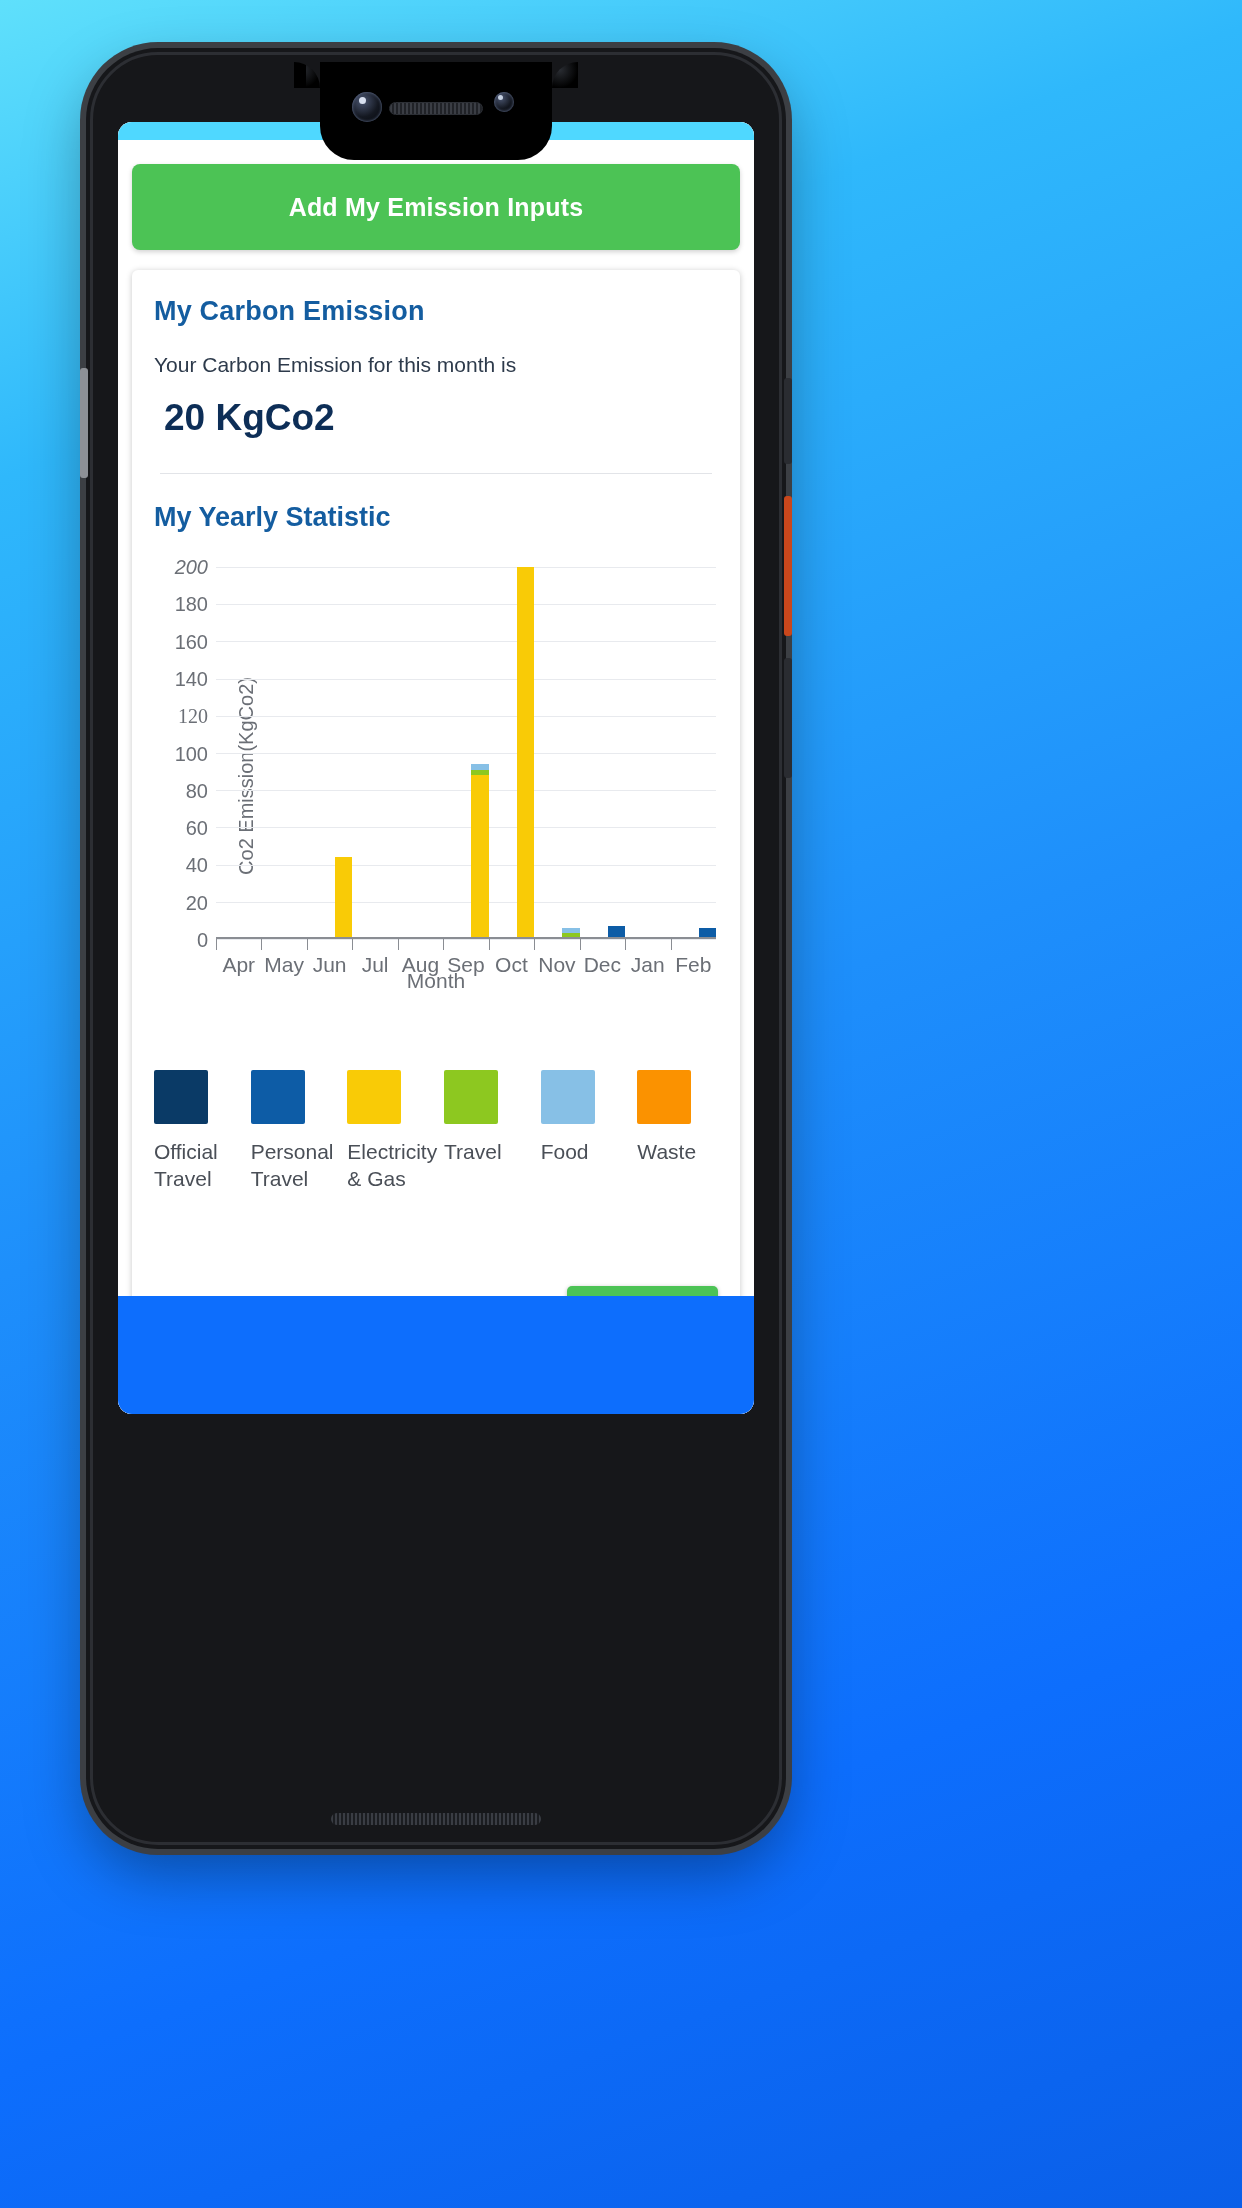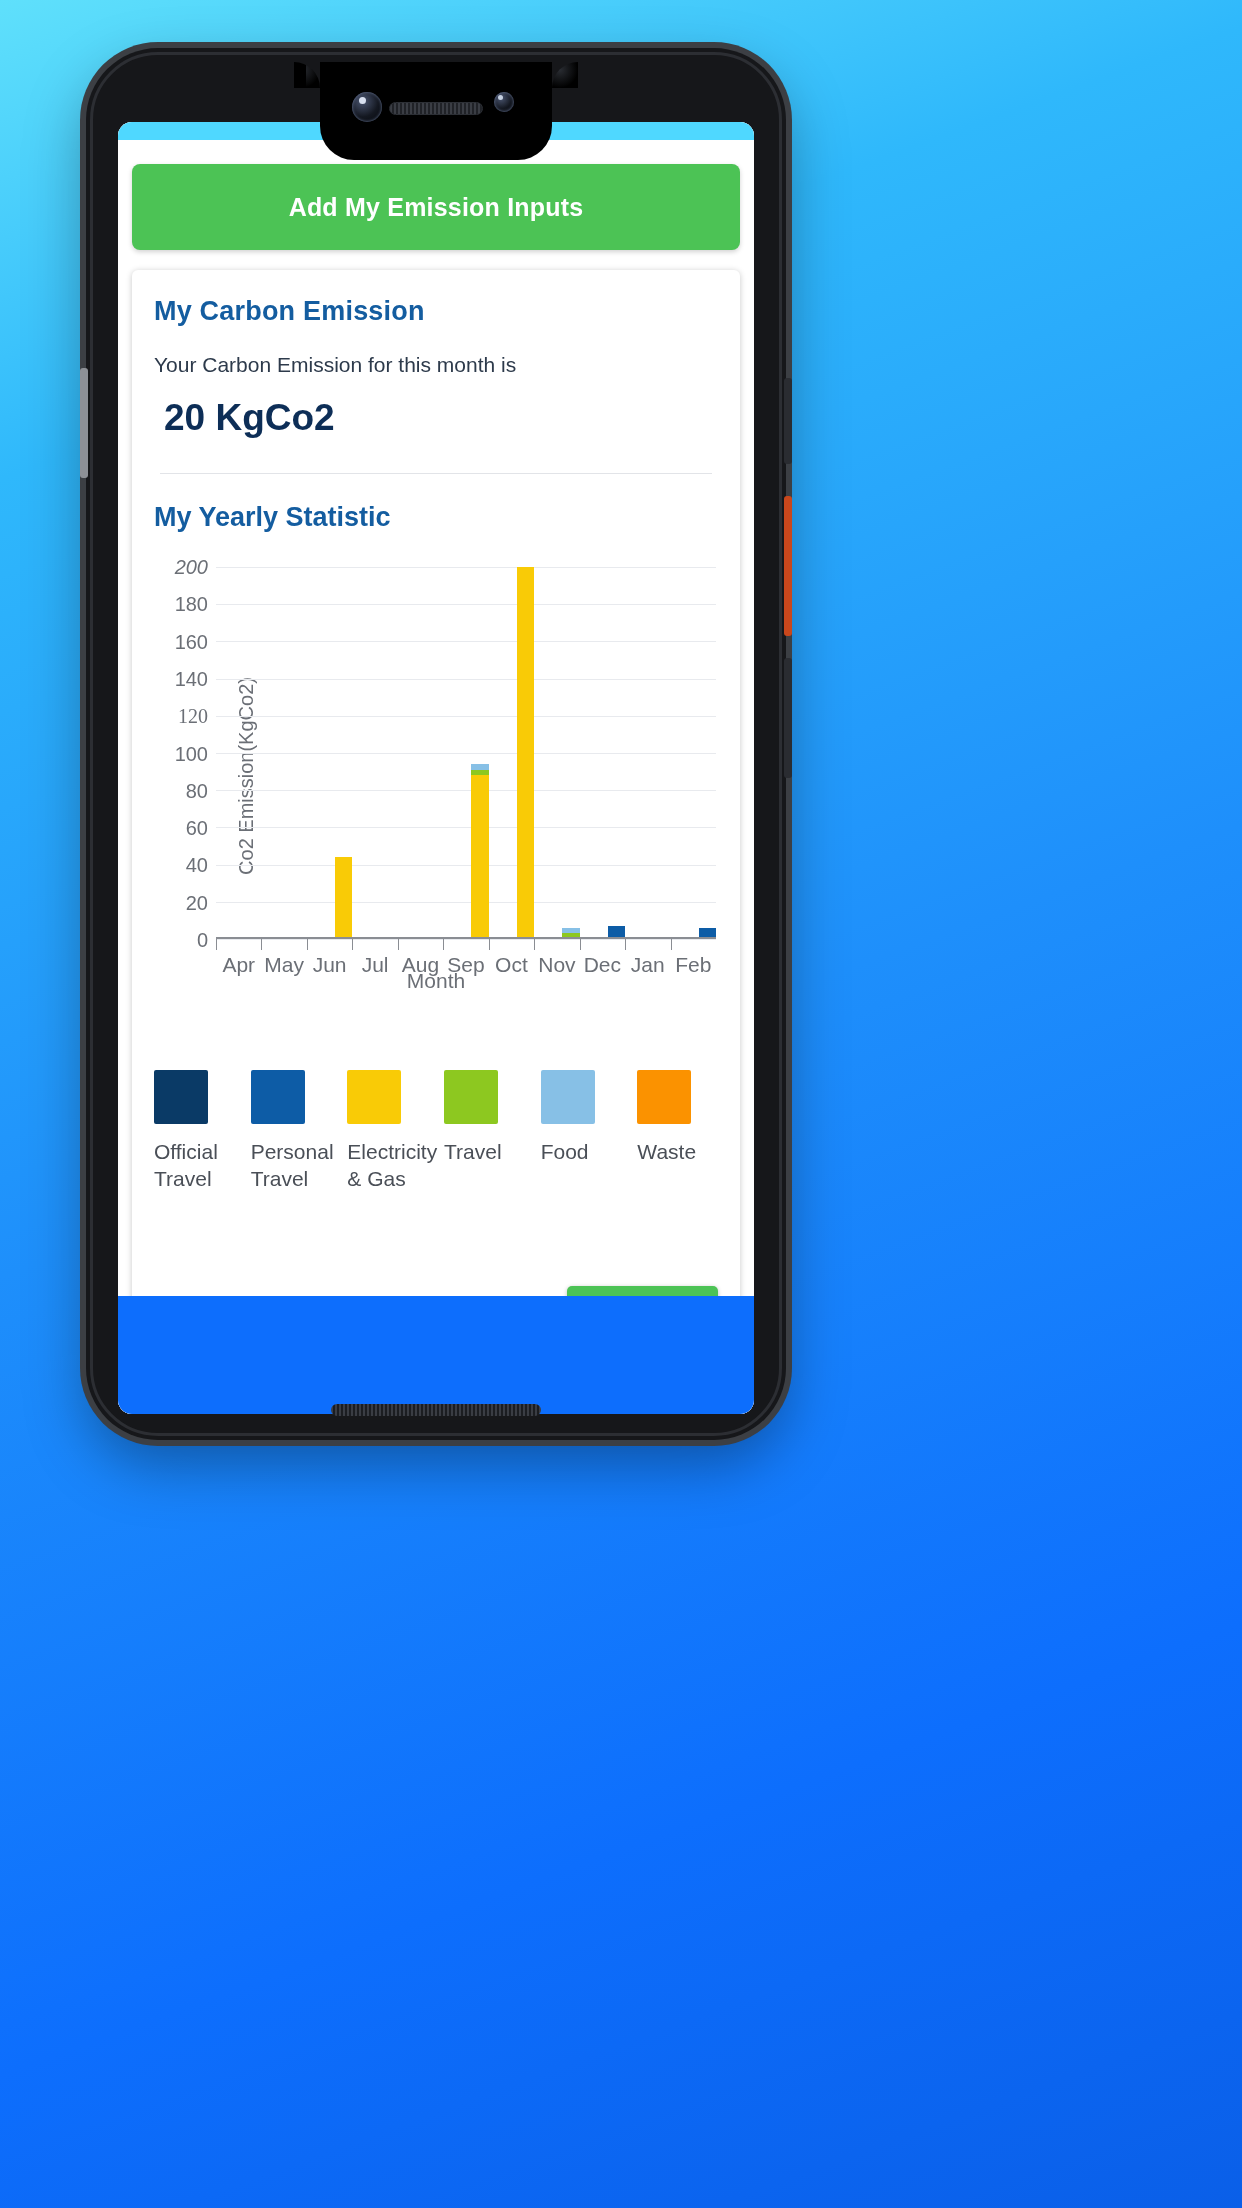--- a/index.html
+++ b/index.html
@@ -5,21 +5,21 @@
   * { box-sizing: border-box; margin:0; padding:0; }
   html,body { width:1242px; height:2208px; overflow:hidden; }
   body {
     font-family: "Liberation Sans", sans-serif;
     background: linear-gradient(160deg, #5fe0fb 0%, #2fb8fb 18%, #1e8ffb 48%, #0d6efd 78%, #0a5fe8 100%);
     position:relative;
   }
 
   
   #phone {
-    position:absolute; left:86px; top:48px; width:700px; height:1392px;
+    position:absolute; left:86px; top:48px; width:700px; height:1801px;
     background:#16171a;
     border-radius:72px;
     box-shadow: 0 0 0 6px #3c3f44, 0 24px 60px rgba(0,0,0,.35);
     padding:18px 16px;
   }
   #phone:before{ 
     content:""; position:absolute; inset:4px; border-radius:68px;
     border:3px solid #2c2e33; pointer-events:none;
   }
   #screen {
@@ -113,21 +113,21 @@
   .bar { width:38%; display:flex; flex-direction:column-reverse; }
   .seg { width:100%; }
   .tickmark { position:absolute; bottom:-11px; left:0; width:1px; height:11px; background:#8a8d93;}
   .xtick {
     position:absolute; top:calc(100% + 14px); left:50%; transform:translateX(-50%);
     color:#6b6f76; font-size:21px; white-space:nowrap;
   }
   #xlabel { position:absolute; left:50%; transform:translateX(-50%); bottom:-2px; color:#6b6f76; font-size:21px;}
 
   
-  #legend { position:absolute; left:22px; right:22px; top:800px; display:flex; gap:16px; }
+  #legend { position:absolute; left:22px; right:22px; top:800px; display:flex; gap:16px;justify-content:center; }
   .legend-item { flex:1; }
   .swatch { width:54px; height:54px; border-radius:2px; }
   .legend-label { margin-top:14px; color:#4a4f57; font-size:21px; line-height:1.3; max-width:78px; }
 
   
   #know-more {
     position:absolute; right:22px; bottom:22px;
     background:#4cc355; color:#fff; border:none; border-radius:5px;
     padding:14px 20px; font-size:22px; cursor:pointer;
     box-shadow:0 1px 4px rgba(0,0,0,.25);

